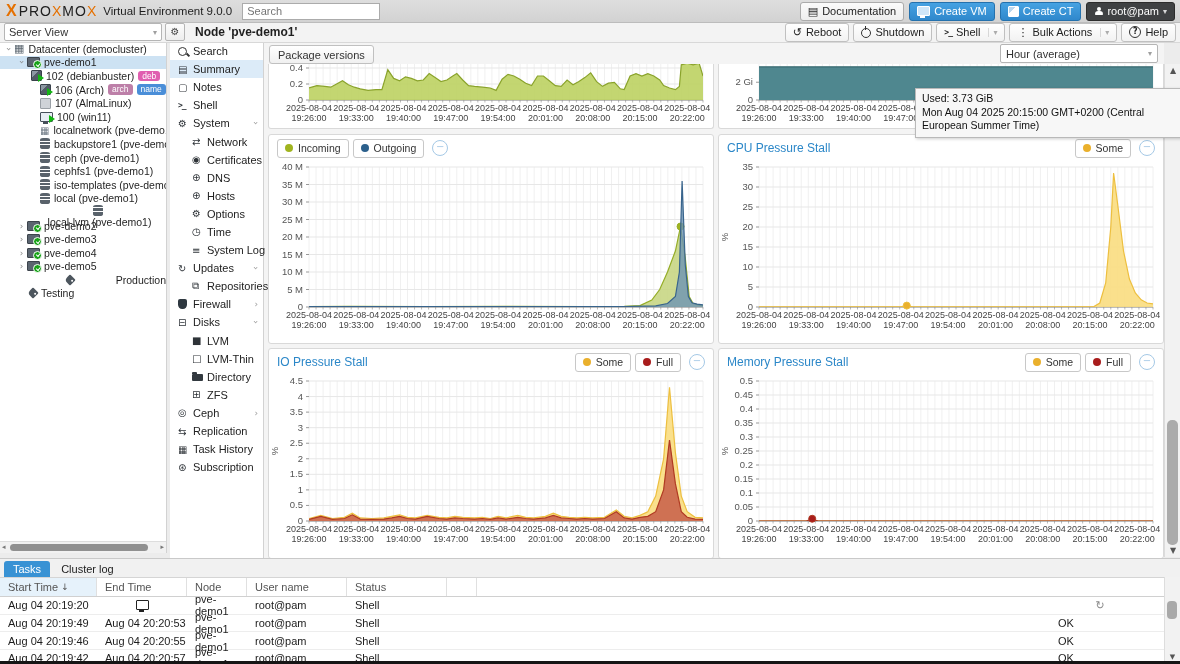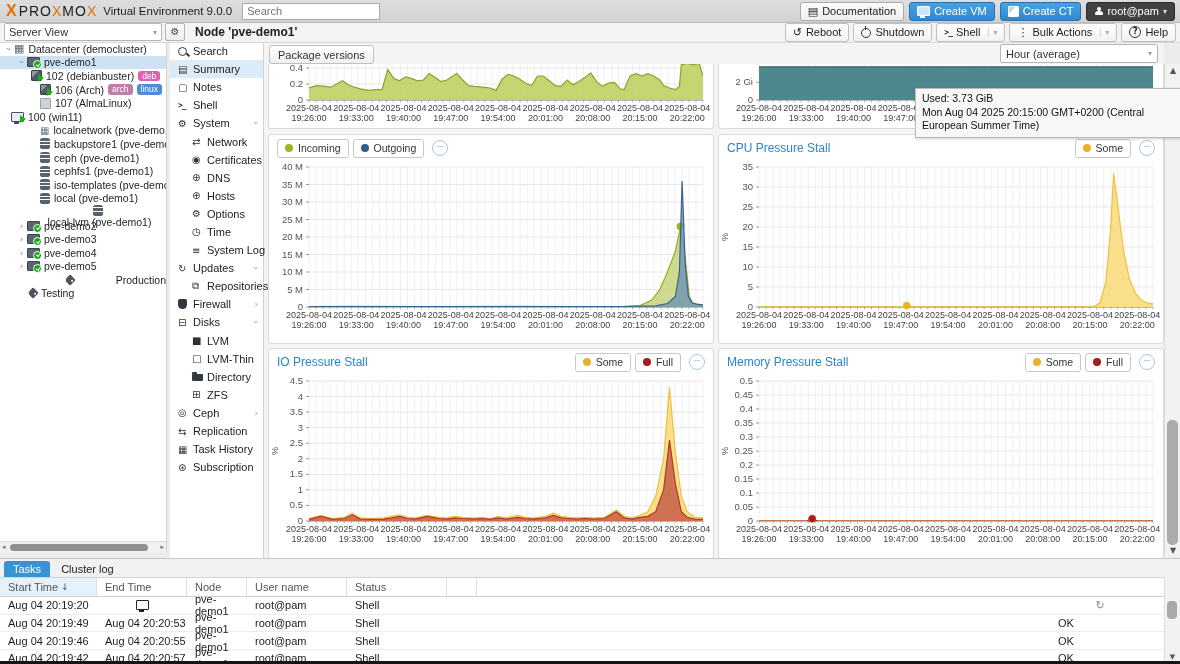--- a/index.html
+++ b/index.html
@@ -211,28 +211,28 @@
         <span class="tlabel">102 (debianbuster)</span>
         <span class="tag" style="background:#e05fb0">deb</span>
       </div>
       <div class="trow" style="padding-left: 29px;">
         <span class="exp"></span>
         <span class="cic ic-cube">
           <span class="ov-run"></span>
         </span>
         <span class="tlabel">106 (Arch)</span>
         <span class="tag" style="background:#bd7fa8">arch</span>
-        <span class="tag" style="background:#4a8ed8">linux</span>
+        <span class="tag" style="background:#4a8ed8">name</span>
       </div>
       <div class="trow" style="padding-left: 29px;">
         <span class="exp"></span>
         <span class="cic ic-cube stopped"></span>
         <span class="tlabel">107 (AlmaLinux)</span>
       </div>
-      <div class="trow" style="">
+      <div class="trow" style="padding-left: 29px;">
         <span class="exp"></span>
         <span class="cic ic-mon">
           <span class="ov-run"></span>
         </span>
         <span class="tlabel">100 (win11)</span>
       </div>
       <div class="trow" style="padding-left: 29px;">
         <span class="exp"></span>
         <span class="gi" style="color:#6b7682;font-size:10px">▦</span>
         <span class="tlabel">localnetwork (pve-demo1)</span>

